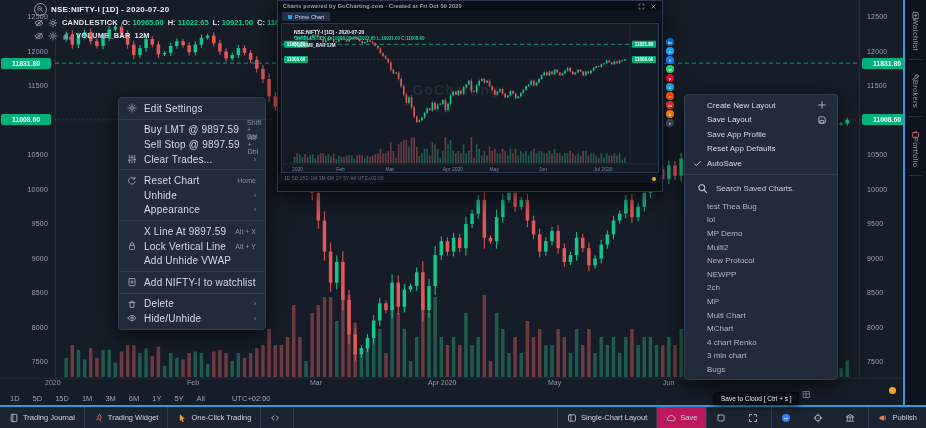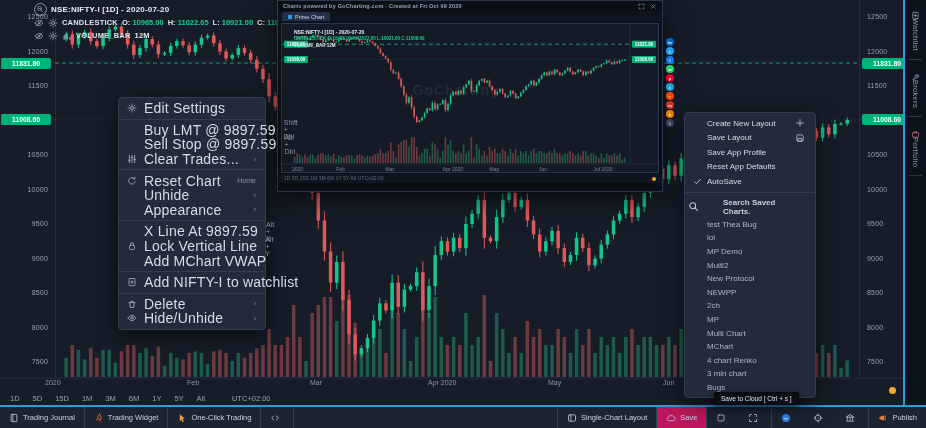--- a/index.html
+++ b/index.html
@@ -65,32 +65,32 @@
   .tb-btn.hl { background:#be185d; }
 
   
   .menu { position:absolute; background:#222b3a; border:1px solid #323d4f; border-radius:4px;
           box-shadow:0 6px 22px rgba(0,0,0,.6); padding:3px 0; z-index:20; }
   #context-menu { left:118px; top:97px; width:148px; }
   .menu-divider { height:1px; background:#323d4f; margin:3px 0; }
   .mi { display:flex; align-items:center; height:14.6px; padding:0 9px 0 8px; }
   .mi-icon { width:13px; height:10px; margin-right:4px; color:#9aa4b5; display:inline-flex; flex:none; }
   .mi-icon svg { width:10px; height:10px; }
-  .mi-label { font-size:14px; color:#d5dbe7; letter-spacing:.2px; white-space:nowrap; }
+  .mi-label { font-size:10px; color:#d5dbe7; letter-spacing:.2px; white-space:nowrap; }
   .mi-shortcut { margin-left:auto; font-size:7px; color:#8792a6; padding-left:8px; }
 
   
-  #layout-menu { left:684px; top:112px; width:132px; }
+  #layout-menu { left:684px; top:94px; width:154px; }
   .lm { display:flex; align-items:center; height:14.5px; padding:0 10px 0 8px; }
   .lm-check { width:12px; height:9px; margin-right:2px; color:#d5dbe7; display:inline-flex; flex:none; }
   .lm-check svg { width:9px; height:9px; }
   .lm-label { font-size:8px; color:#d5dbe7; white-space:nowrap; }
   .lm-right { margin-left:auto; width:10px; height:10px; color:#aeb6c6; display:inline-flex; }
   .lm-right svg { width:10px; height:10px; }
-  #search-row { display:flex; align-items:center; gap:24px; height:22px; padding:0 10px 0 3px;font-weight:bold; }
+  #search-row { display:flex; align-items:center; gap:8px; height:22px; padding:0 10px 0 12px; }
   #search-row .s-ic { width:11px; height:11px; color:#c0c7d6; display:inline-flex; }
   #search-row .s-ic svg { width:100%; height:100%; }
   #search-row .s-text { font-size:8px; color:#c7cedb; }
   .sc-item { display:flex; align-items:center; height:13.6px; padding:0 10px 0 22px; font-size:8px; color:#aeb6c6; white-space:nowrap; }
 
   
   #preview { position:absolute; left:277px; top:0; width:386px; height:192px; background:#0a0f16;
              border:1px solid #2c3850; box-shadow:0 6px 24px rgba(0,0,0,.65); z-index:10; }
   #pv-header { display:flex; align-items:center; height:10px; padding:0 5px; }
   #pv-header .pv-title { font-size:5.5px; color:#99a3b5; font-weight:bold; letter-spacing:.2px; }
@@ -900,21 +900,21 @@
             <rect x="3" y="5.2" width="6" height="5" rx="1"></rect>
             <path d="M4.2 5.2V3.8a1.8 1.8 0 0 1 3.6 0v1.4"></path>
           </svg>
         </span>
         <span class="mi-label">Lock Vertical Line</span>
         <span class="mi-shortcut">Alt + Y</span>
       </div>
 
       <div class="mi">
         <span class="mi-icon"></span>
-        <span class="mi-label">Add MChart VWAP</span>
+        <span class="mi-label">Add Unhide VWAP</span>
         <span class="mi-shortcut"></span>
       </div>
     <div class="menu-divider"></div>
       <div class="mi">
         <span class="mi-icon">
           <svg viewBox="0 0 12 12" fill="none" stroke="currentColor" stroke-width="1.1" stroke-linecap="round" stroke-linejoin="round">
             <rect x="2.4" y="1.8" width="7.2" height="8.6" rx="1"></rect>
             <line x1="4.4" y1="6" x2="7.6" y2="6"></line>
             <line x1="6" y1="4.4" x2="6" y2="7.6"></line>
           </svg>

